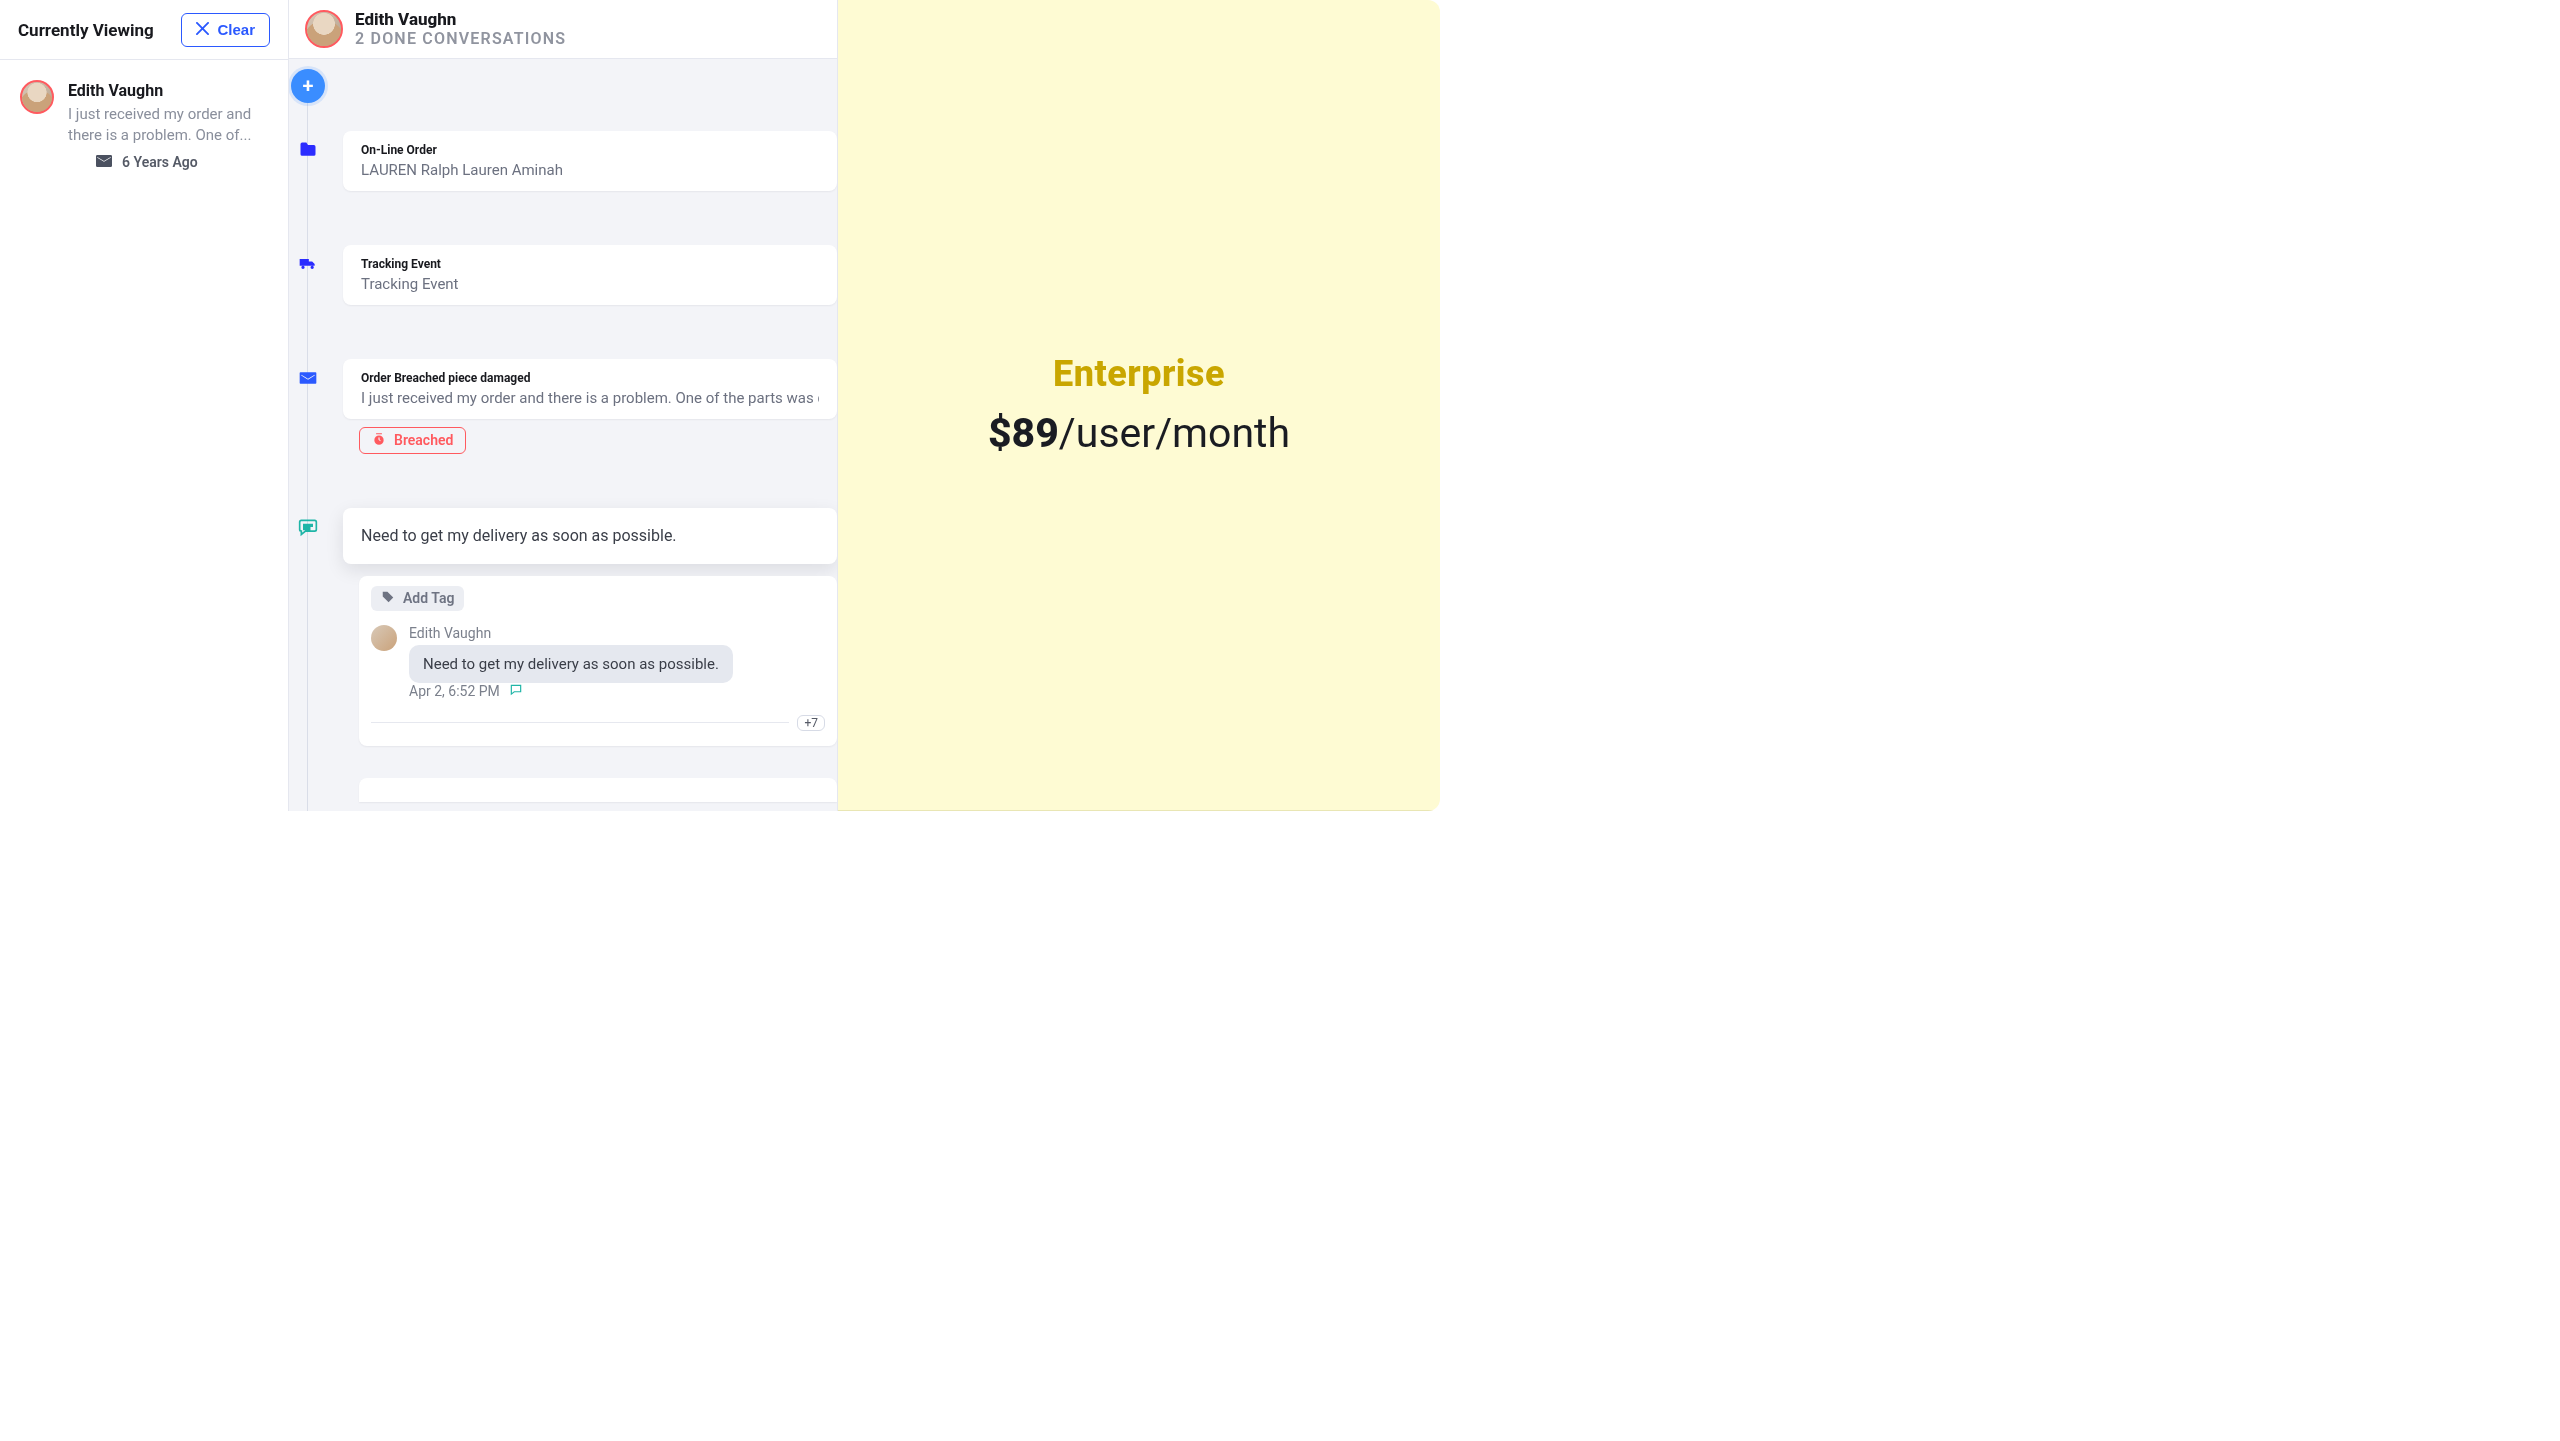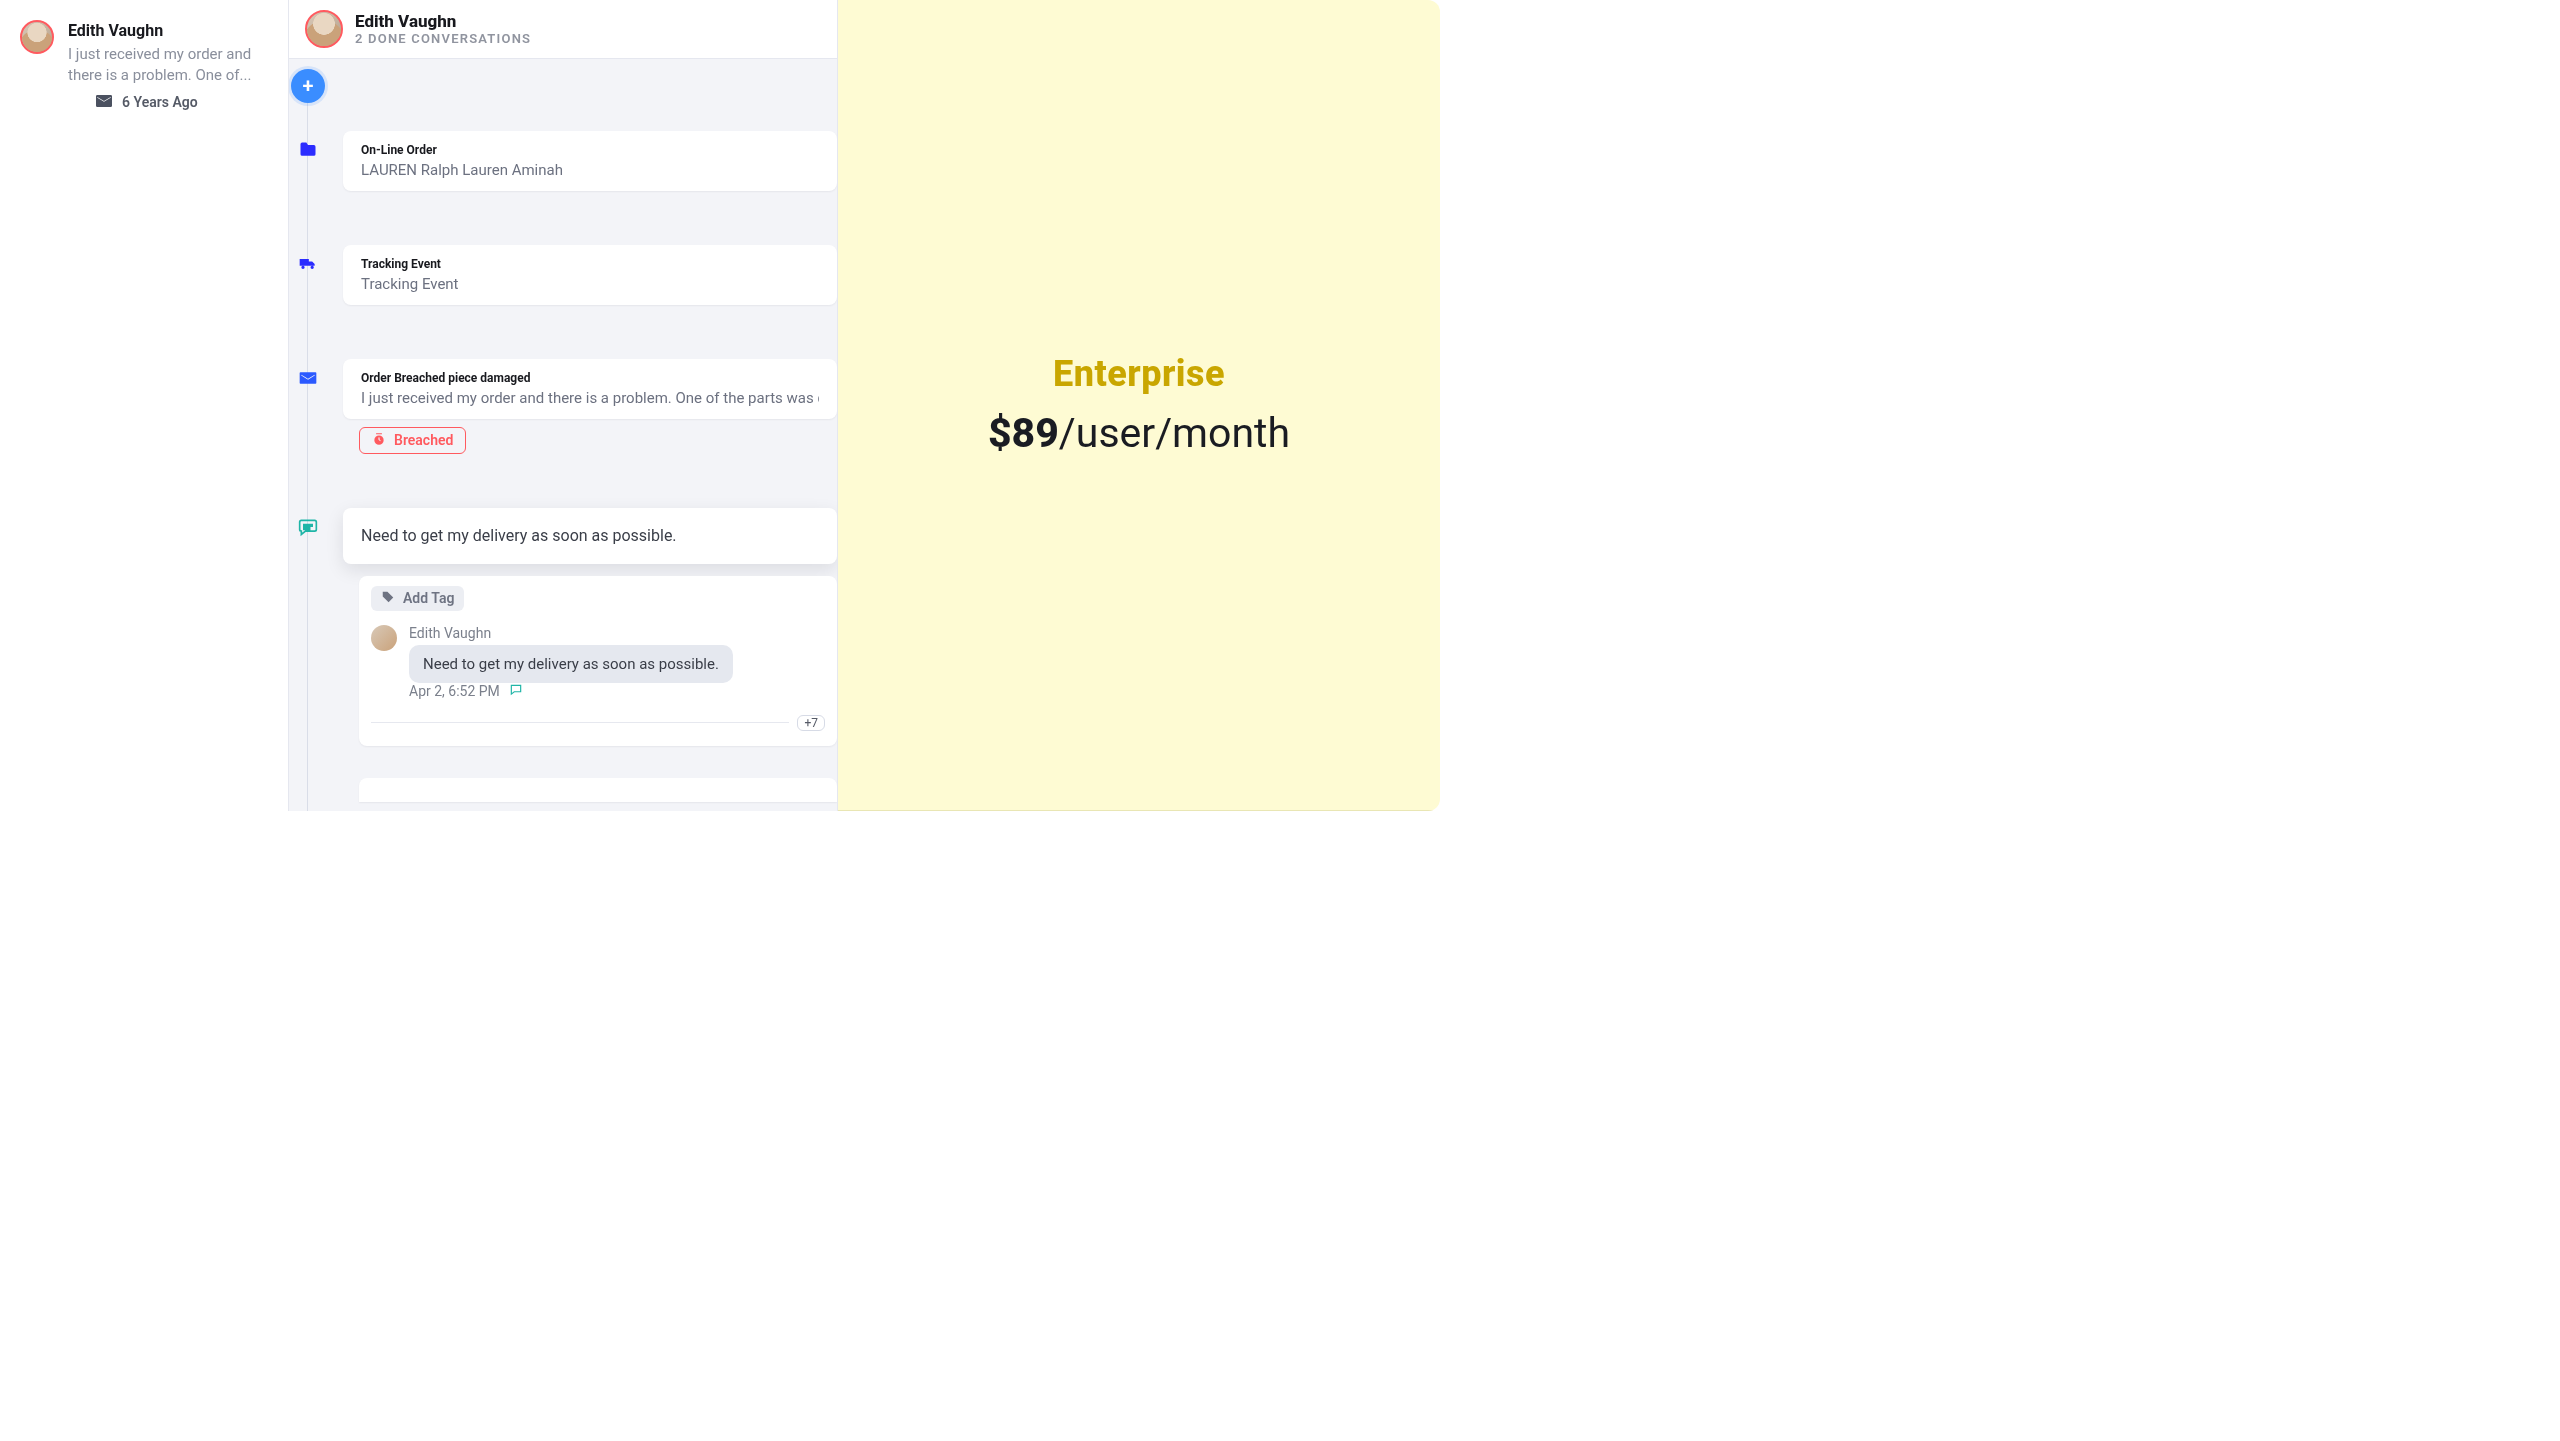--- a/index.html
+++ b/index.html
@@ -104,21 +104,21 @@
   
   .main { flex: 1 1 auto; display: flex; flex-direction: column; min-width: 0; }
   .main-header {
     height: 60px; border-bottom: 1px solid #e5e7ef;
     display: flex; align-items: center; gap: 12px;
     padding: 0 16px;
   }
   .main-header .avatar { width: 38px; height: 38px; flex-basis: 38px; }
   .main-title { display: flex; flex-direction: column; }
   .main-title .name { font-weight: 800; font-size: 17px; }
-  .main-title .sub  { font-size: 13px; letter-spacing: 1.2px; color: #90949f; font-weight: 600; }
+  .main-title .sub  { font-size: 16px; letter-spacing: 1.2px; color: #90949f; font-weight: 600; }
 
   .timeline-wrap {
     position: relative; flex: 1 1 auto; overflow: hidden;
     background: #f3f4f8;
   }
   .timeline {
     position: relative; padding: 18px 0 24px 0;
   }
   .rail {
     position: absolute; left: 18px; top: 26px; bottom: -200px;
@@ -222,20 +222,31 @@
   .price-line .amount { font-weight: 800; }
 </style>
 </head>
 <body>
 
 <div class="screen">
 
   <div class="app">
 
     <aside class="sidebar">
+      <div class="sidebar-header">
+        <div class="sidebar-title">Currently Viewing</div>
+        <button class="clear-btn">
+          <span>
+            <svg viewBox="0 0 14 14">
+                <path d="M1 1l12 12M13 1L1 13" stroke="#2b59ff" stroke-width="2" fill="none" stroke-linecap="round"></path>
+              </svg>
+          </span>
+          <span>Clear</span>
+        </button>
+      </div>
 
       <div class="convo-list">
         <div class="convo-item">
           <div class="avatar"></div>
           <div class="convo-body">
             <div class="convo-name">Edith Vaughn</div>
             <div class="convo-preview">I just received my order and there is a problem. One of...</div>
             <div class="convo-meta">
               <span>
                 <svg class="mail-icon" viewBox="0 0 24 18">

